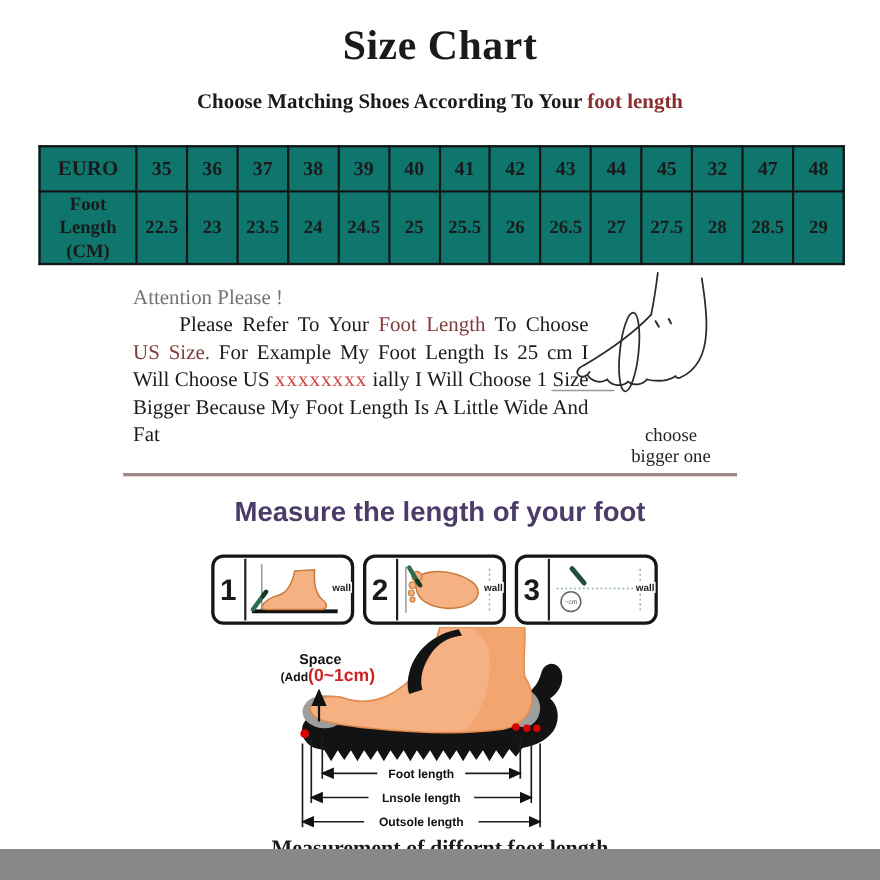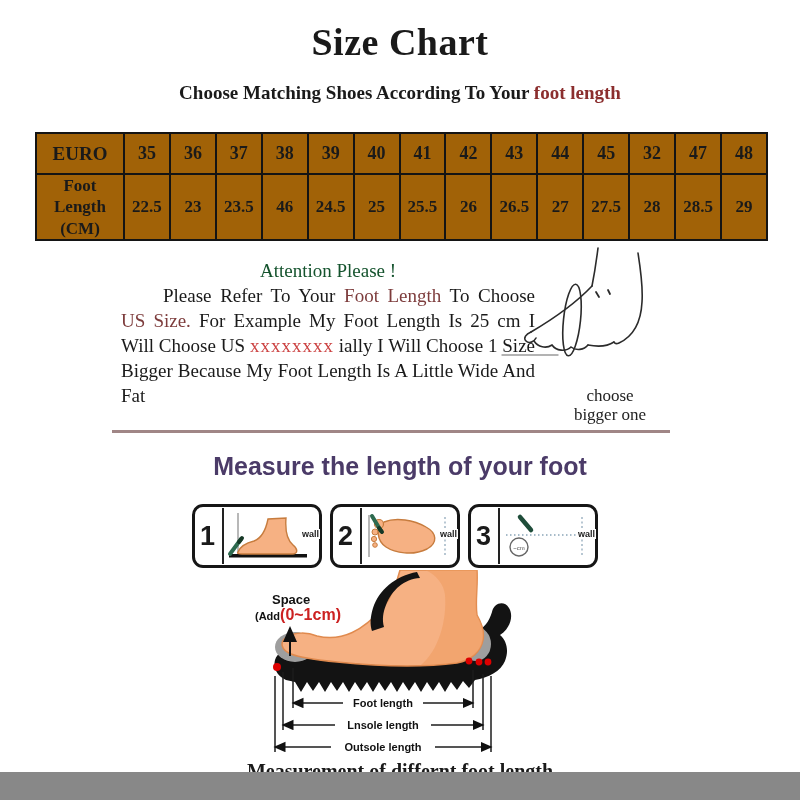--- a/index.html
+++ b/index.html
@@ -14,36 +14,36 @@
     font-size:38px; font-weight:bold; letter-spacing:0.5px;
   }
   .subtitle {
     position:absolute; top:82px; left:0; width:100%; text-align:center;
     font-size:19px; font-weight:bold;
   }
   .subtitle .hl { color:#8b2e2e; }
   
   table.size-table {
     position:absolute; left:35px; top:132px; width:733px;
-    border-collapse:collapse; table-layout:fixed; background:#a16207;
+    border-collapse:collapse; table-layout:fixed; background:#0f766e;
   }
   table.size-table td {
     border:2.5px solid #141414; text-align:center; vertical-align:middle;
     font-weight:bold; font-size:18px; padding:0;
   }
   table.size-table tr.r1 td { height:39px; }
   table.size-table tr.r2 td { height:58px; font-size:17px; }
   table.size-table td.lbl  { font-size:19px; }
   table.size-table td.lbl2 { font-size:15px; line-height:1.25; white-space:pre-line; }
   
   .attention {
     position:absolute; left:121px; top:258px; width:414px;
     font-size:19px; line-height:25px;
   }
-  .attention .head { color:#14532d;text-align:center; }
+  .attention .head { color:#737373; }
   .attention p {
     margin:0; text-align:justify; text-indent:42px;
   }
   .attention .m { color:#7d3c3c; }
   .attention .x { color:#cc4343; letter-spacing:1px; }
   
   .sketch { position:absolute; left:500px; top:246px; width:170px; height:186px; }
   .sketch-caption {
     position:absolute; left:545px; top:386px; width:130px; text-align:center;
     font-size:17px; line-height:19px; color:#222; white-space:pre-line;
@@ -139,21 +139,21 @@
       <td>47</td>
       <td>48</td>
     </tr>
     <tr class="r2">
       <td class="lbl2">Foot
 Length
 (CM)</td>
       <td>22.5</td>
       <td>23</td>
       <td>23.5</td>
-      <td>46</td>
+      <td>24</td>
       <td>24.5</td>
       <td>25</td>
       <td>25.5</td>
       <td>26</td>
       <td>26.5</td>
       <td>27</td>
       <td>27.5</td>
       <td>28</td>
       <td>28.5</td>
       <td>29</td>

